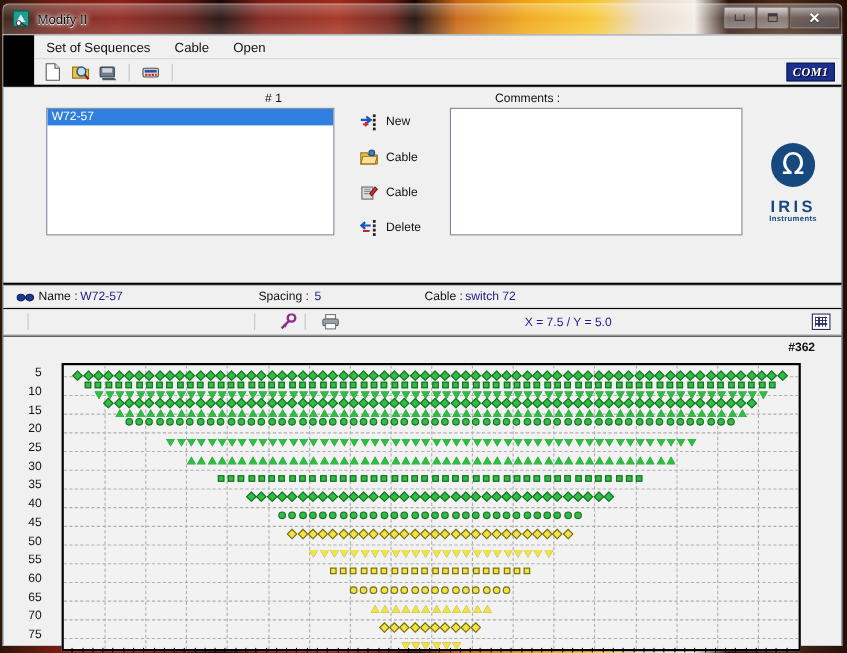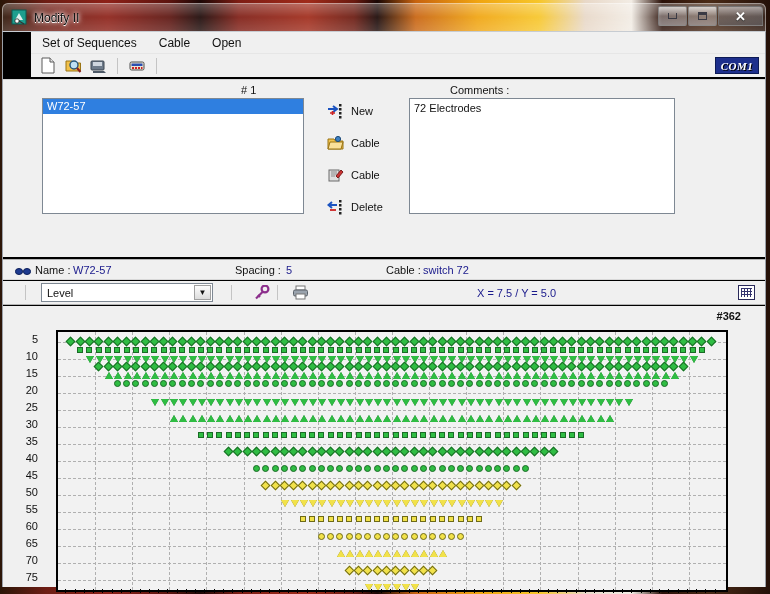--- a/index.html
+++ b/index.html
@@ -378,47 +378,48 @@
                   <rect x="12" y="13" width="2.5" height="2.5"></rect>
                 </g>
             </svg>
           </span>
           <span>Delete</span>
         </div>
       </div>
 
       <div id="comments-label">Comments :</div>
       <div id="comments-box">
-        <div class="cmt-line">72 Electrodes</div>
       </div>
 
+      <div id="iris-logo">
+        <div id="iris-circle"></div>
+        <div id="iris-bars"></div>
+        <div id="iris-name">IRIS</div>
+        <div id="iris-sub">Instruments</div>
+      </div>
     </div>
 
     <div id="info-bar">
       <span id="icon-name">
         <svg width="16" height="9" viewBox="0 0 16 9">
           <ellipse cx="4" cy="4.5" rx="3.6" ry="3" fill="#1d3a8f" stroke="#0d1f5a"></ellipse>
           <ellipse cx="12" cy="4.5" rx="3.6" ry="3" fill="#1d3a8f" stroke="#0d1f5a"></ellipse>
           <path d="M7.6 4.5 h0.8" stroke="#0d1f5a" stroke-width="1.6"></path>
         </svg>
       </span>
       <span class="lbl" style="left:32px;">Name :</span>
       <span class="lbl val" style="left:70px;">W72-57</span>
       <span class="lbl" style="left:232px;">Spacing :</span>
       <span class="lbl val" style="left:283px;">5</span>
       <span class="lbl" style="left:383px;">Cable :</span>
       <span class="lbl val" style="left:420px;">switch 72</span>
     </div>
 
     <div id="ctrl-bar">
       <div class="cbsep" style="left:22px;"></div>
-      <div id="level-select">
-        <span>Level</span>
-        <span id="level-arrow">▼</span>
-      </div>
       <div class="cbsep" style="left:228px;"></div>
       <div id="key-icon">
         <svg width="17" height="15" viewBox="0 0 17 15">
           <circle cx="12" cy="4" r="3.4" fill="none" stroke="#8c2f8c" stroke-width="2.2"></circle>
           <path d="M10 6.5 L3 13.5" stroke="#8c2f8c" stroke-width="2.2"></path>
           <path d="M5 10 L7 12" stroke="#8c2f8c" stroke-width="2"></path>
         </svg>
       </div>
       <div class="cbsep" style="left:274px;"></div>
       <div id="print-icon">

